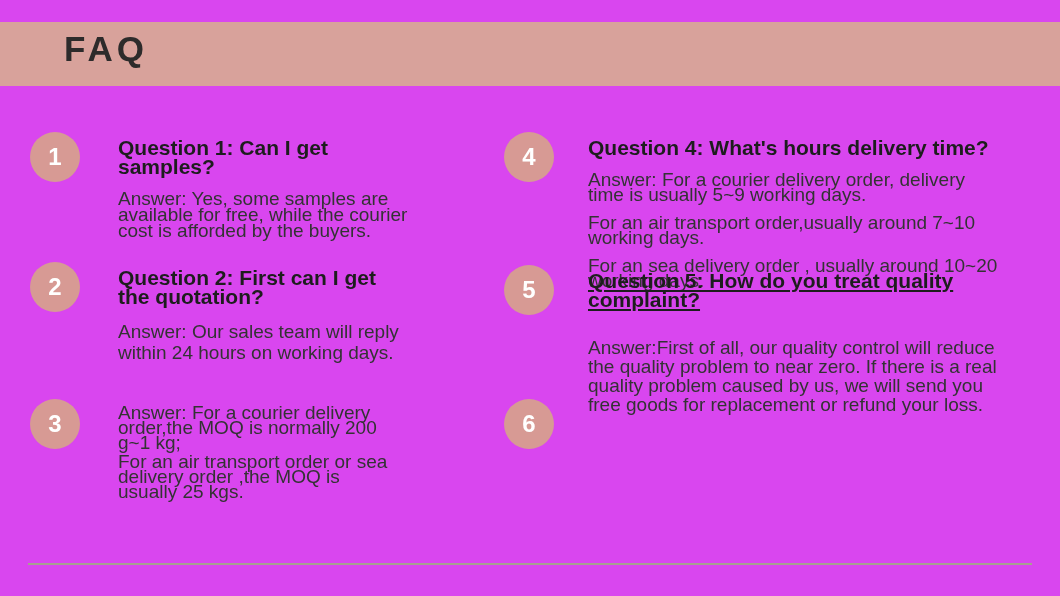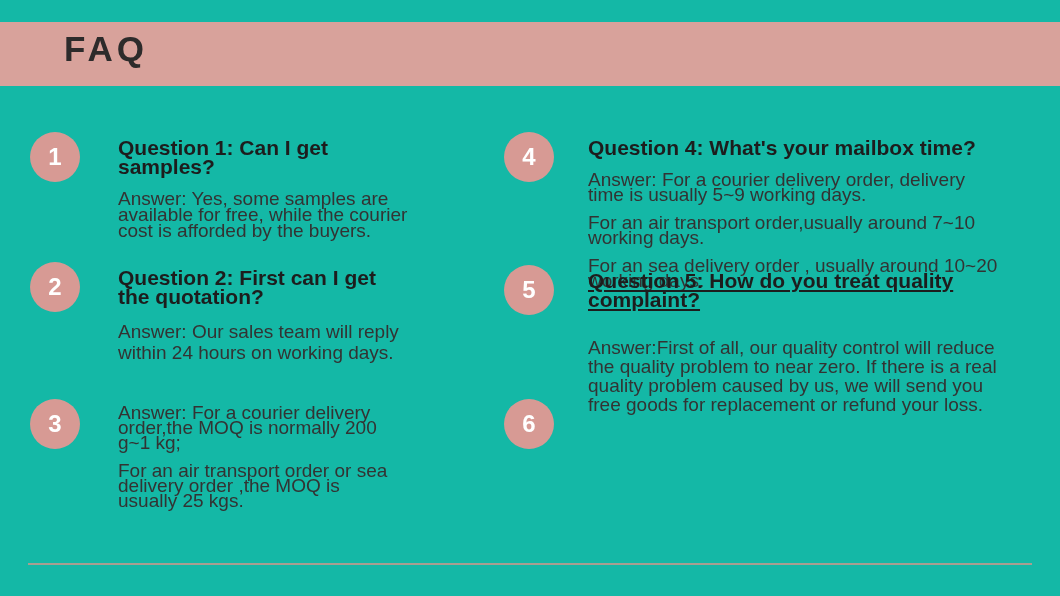--- a/index.html
+++ b/index.html
@@ -1,20 +1,20 @@
 <!DOCTYPE html>
 <html style="--bar-color: #d8a29b; --badge-color: #d79a94; --divider-color: #a89e90;"><head>
 <meta charset="utf-8">
 <style>
   html,body { margin:0; padding:0; background:#e9e9e9; }
   .page {
     position:relative;
     width:1060px; height:596px;
     margin:0 auto;
-    background:#14b8a6;
+    background:#d946ef;
     font-family:"Liberation Sans", sans-serif;
     overflow:hidden;
   }
   .header-bar {
     position:absolute; top:22px; left:0; right:0; height:64px;
     background:var(--bar-color, #d8a29b);
   }
   .page-title {
     position:absolute; left:64px; top:7px;
     font-size:35px; font-weight:bold; letter-spacing:4px;
@@ -53,21 +53,21 @@
   }
   .faq-item:nth-child(5) .content h2 { margin-bottom:29px;text-decoration:underline; }
 
   .content p {
     margin:0;
     font-size:19px; color:#333333;
   }
   .faq-item:nth-child(1) p { line-height:16px; }
   .faq-item:nth-child(2) p { line-height:21px; }
   .faq-item:nth-child(3) p { line-height:15px; }
-  .faq-item:nth-child(3) p + p { margin-top:13px; }
+  .faq-item:nth-child(3) p + p { margin-top:4px; }
   .faq-item:nth-child(4) p { line-height:15px; }
   .faq-item:nth-child(4) p + p { margin-top:13px; }
   .faq-item:nth-child(5) p { line-height:19px; }
   .faq-item:nth-child(6) p { line-height:21px; }
 
   .footer-divider {
     position:absolute; left:28px; width:1004px; top:563px; height:2px;
     background:var(--divider-color, #a89e90);
   }
 </style>
@@ -97,21 +97,21 @@
       <div class="faq-item">
         <div class="badge">3</div>
         <div class="content">
           <p>Answer: For a courier delivery order,the MOQ is normally 200 g~1 kg;</p>
           <p>For an air transport order or sea delivery order ,the MOQ is usually 25 kgs.</p>
         </div>
       </div>
       <div class="faq-item">
         <div class="badge">4</div>
         <div class="content">
-          <h2>Question 4: What's your mailbox time?</h2>
+          <h2>Question 4: What's hours delivery time?</h2>
           <p>Answer: For a courier delivery order, delivery time is usually 5~9 working days.</p>
           <p>For an air transport order,usually around 7~10 working days.</p>
           <p>For an sea delivery order , usually around 10~20 working days.</p>
         </div>
       </div>
       <div class="faq-item">
         <div class="badge">5</div>
         <div class="content">
           <h2>Question 5: How do you treat quality complaint?</h2>
           <p>Answer:First of all, our quality control will reduce the quality problem to near zero. If there is a real quality problem caused by us, we will send you free goods for replacement or refund your loss.</p>

